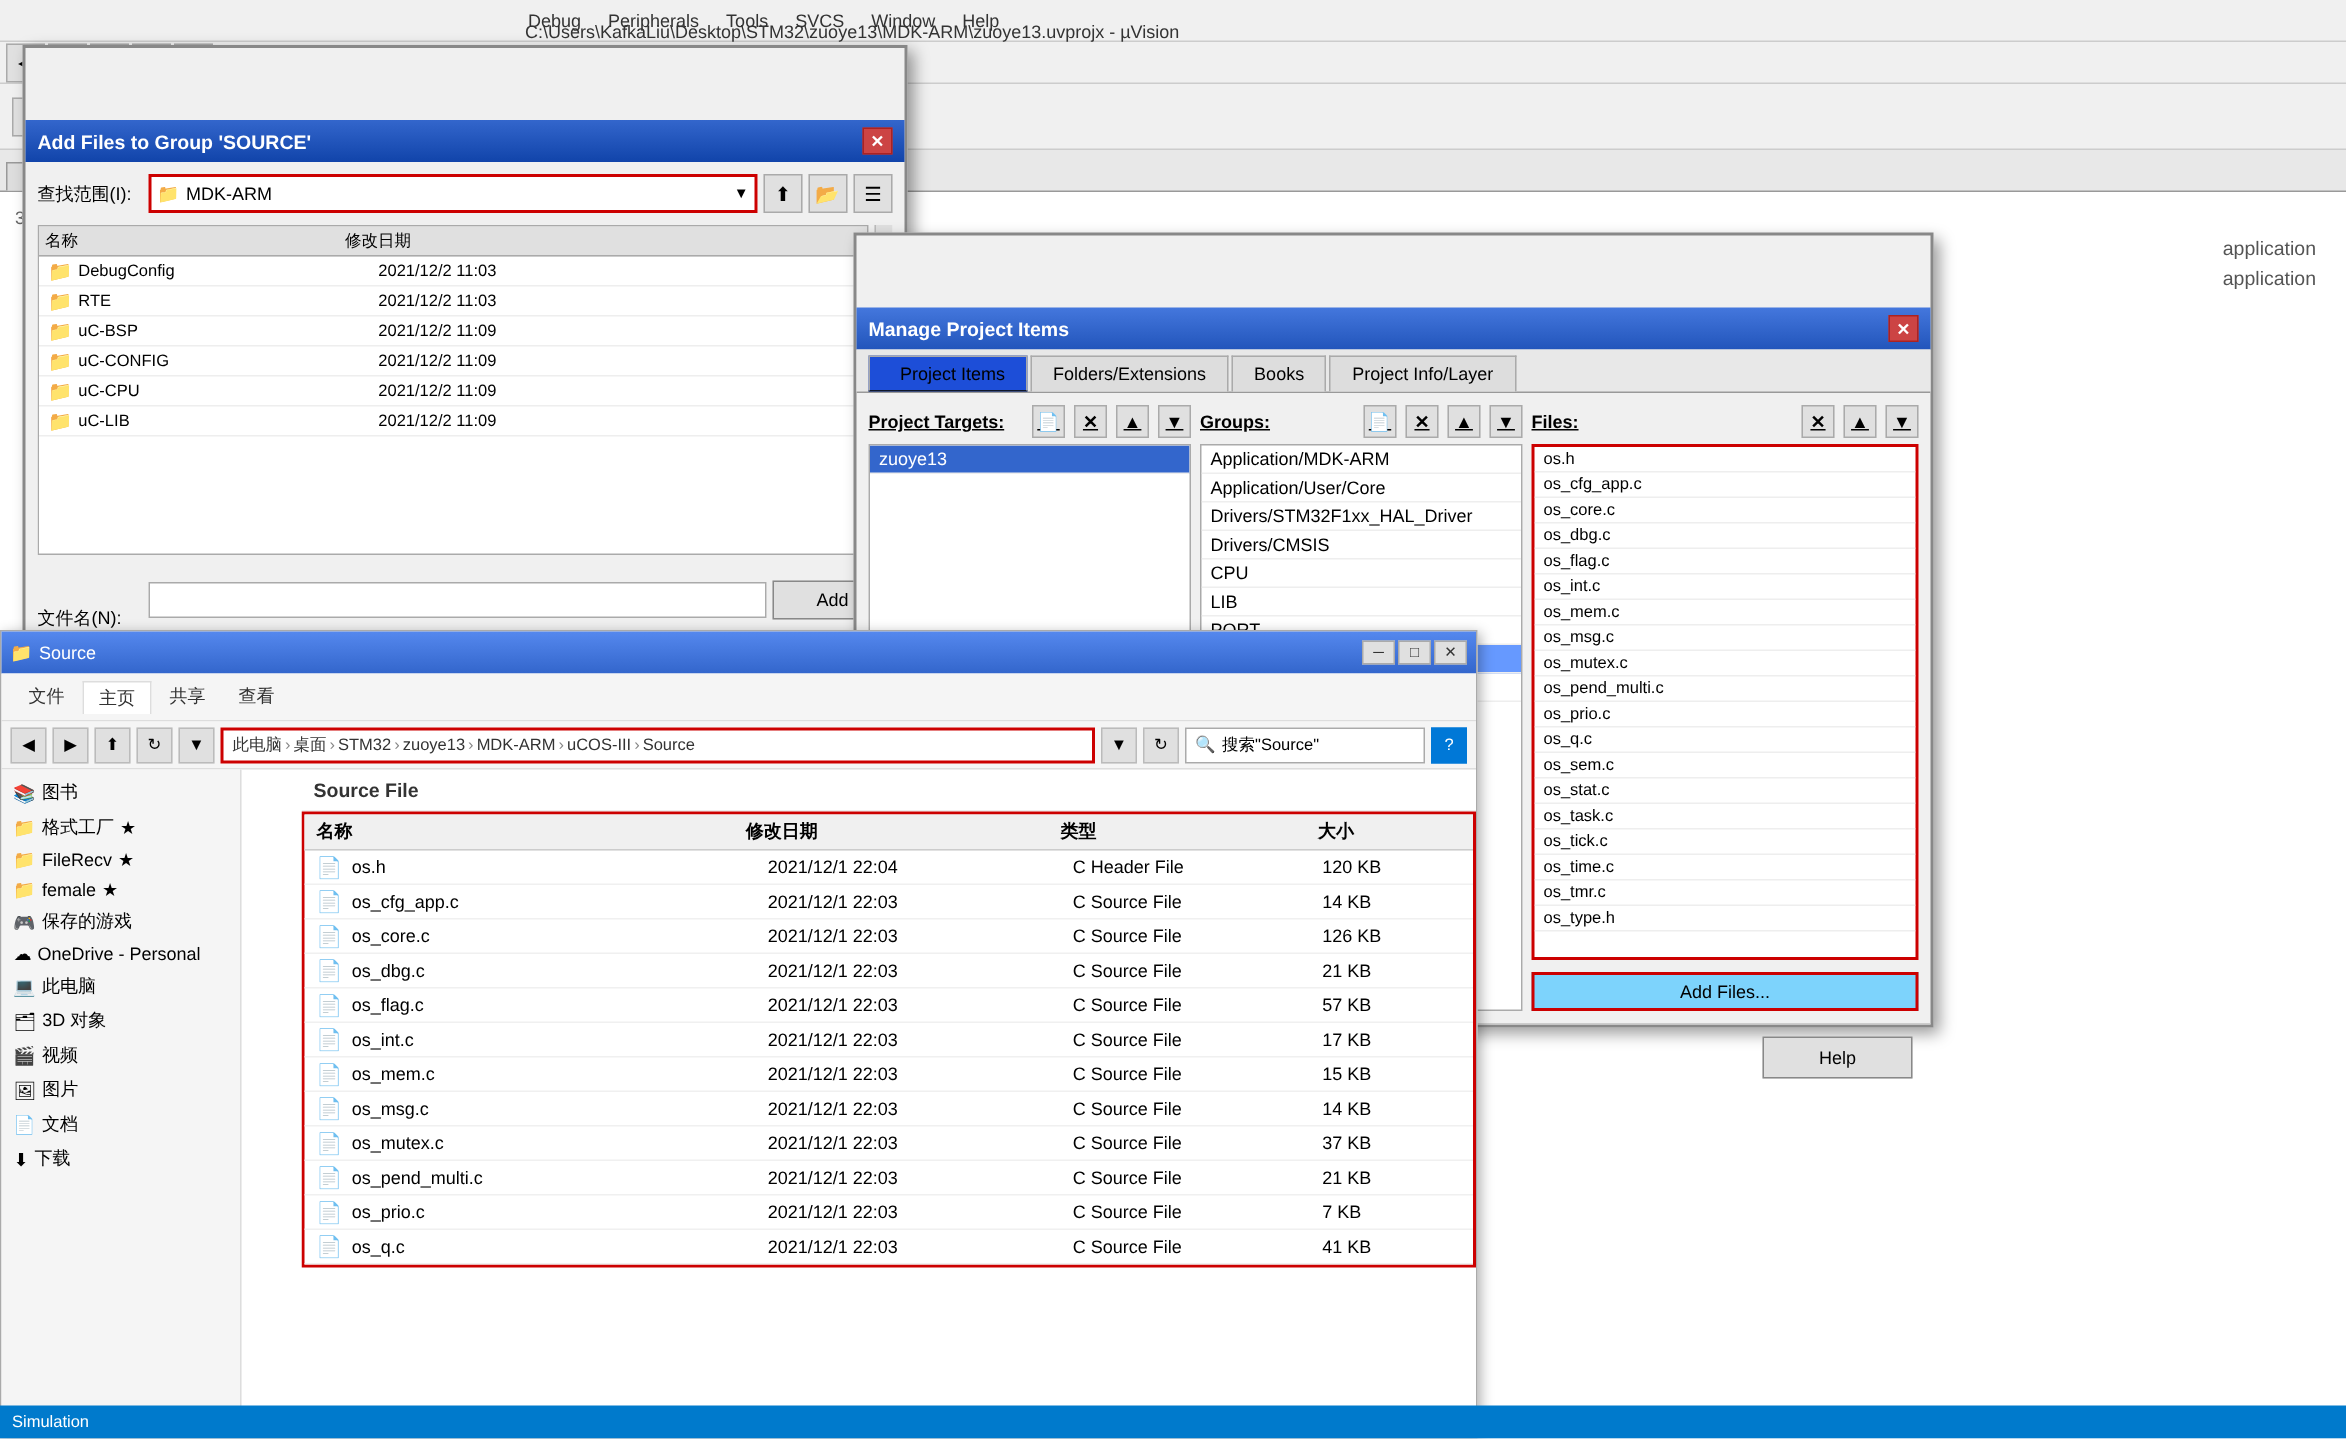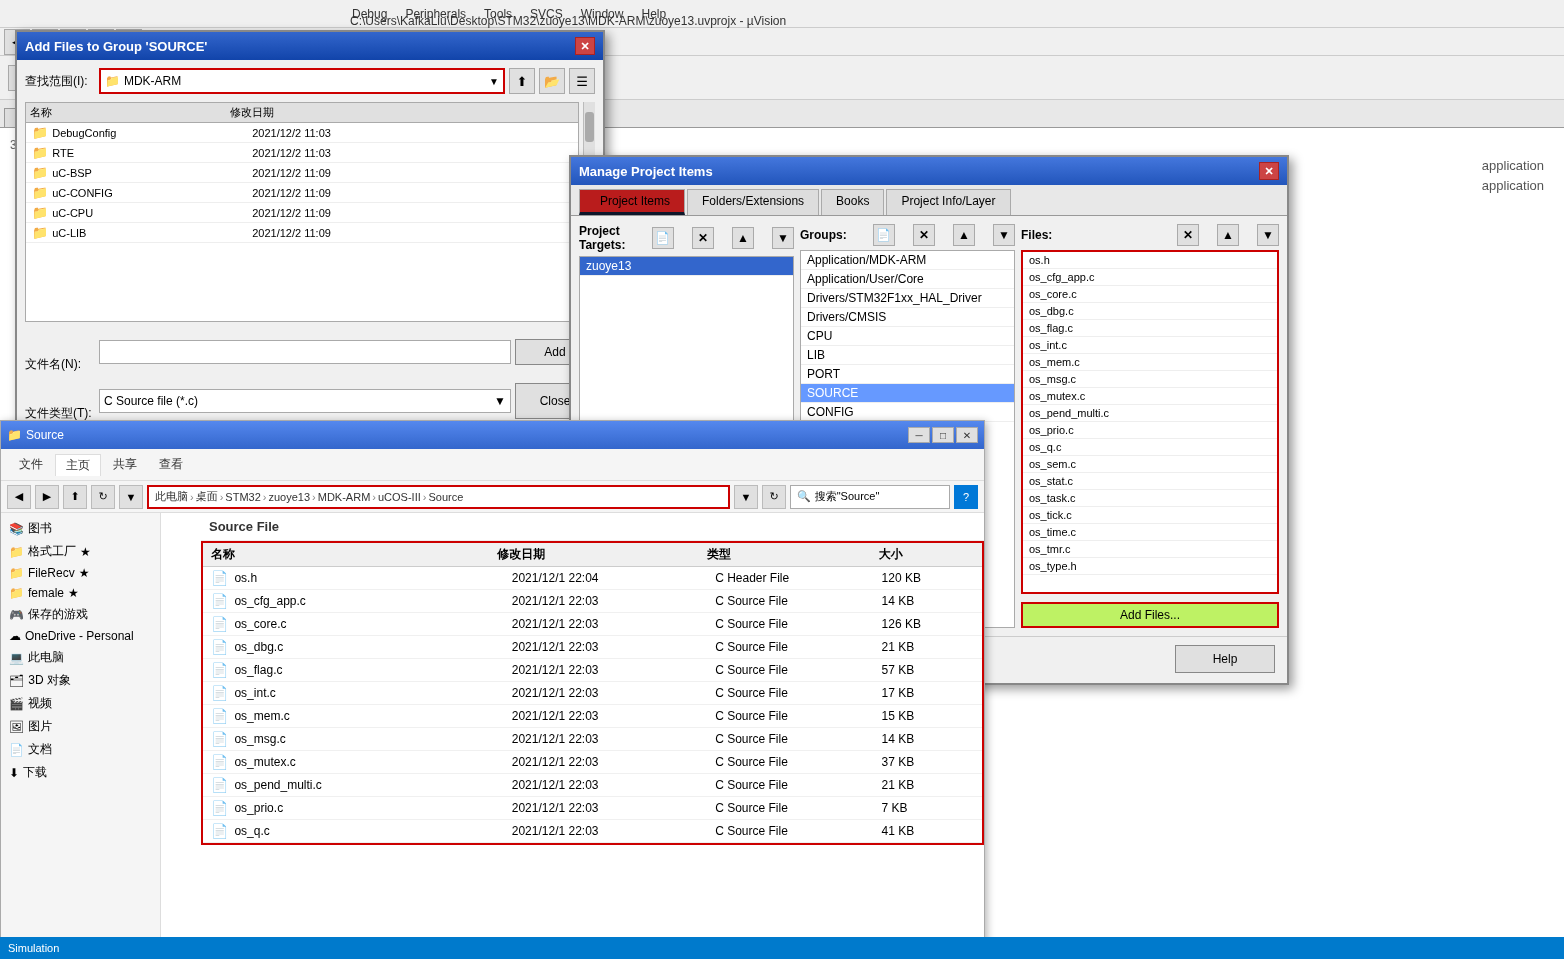--- a/index.html
+++ b/index.html
@@ -61,21 +61,21 @@
 
     
     .dialog-add-files {
       position: absolute; top: 30px; left: 15px; width: 590px; height: 410px;
       background: #f0f0f0; border: 2px solid #888;
       box-shadow: 4px 4px 10px rgba(0,0,0,0.4);
     }
     .dialog-title-bar {
       height: 28px; background: linear-gradient(to bottom, #3366cc, #1144aa);
       display: flex; align-items: center; justify-content: space-between;
-      padding: 0 8px; color: white; font-size: 13px; font-weight: bold;
+      padding: 0 8px; color: white; font-size: 13px; font-weight: bold; margin-top: 48px;
     }
     .dialog-title-bar .close-btn {
       width: 20px; height: 18px; background: #cc4444; border: 1px solid #aa2222;
       color: white; display: flex; align-items: center; justify-content: center;
       cursor: pointer; font-size: 11px;
     }
     .dialog-body { padding: 8px; }
 
     
     .search-range-row {
@@ -150,31 +150,31 @@
 
     
     .manage-tabs {
       display: flex; border-bottom: 1px solid #999; background: #e8e8e8;
       padding: 4px 8px 0;
     }
     .manage-tab {
       padding: 4px 14px; border: 1px solid #aaa; border-bottom: none;
       background: #ddd; font-size: 12px; cursor: pointer; margin-right: 2px;
     }
-    .manage-tab.active { background: #b91c1c; border-bottom: 3px solid #0f172a; padding-left: 20px; }
+    .manage-tab.active { background: #1d4ed8; border-bottom: 1px solid #0f172a; padding-left: 20px; }
 
     
     .three-col {
       display: flex; padding: 8px; gap: 6px; height: 420px;
     }
     .col-panel {
       flex: 1; display: flex; flex-direction: column; gap: 4px;
     }
     .col-header {
-      display: flex; align-items: center; gap: 18px; font-size: 12px; font-weight: bold;
+      display: flex; align-items: center; gap: 6px; font-size: 12px; font-weight: bold; text-decoration: underline;
     }
     .col-header-label { flex: 1; }
     .icon-btn {
       width: 22px; height: 22px; background: #e0e0e0; border: 1px solid #aaa;
       display: flex; align-items: center; justify-content: center;
       cursor: pointer; font-size: 12px;
     }
     .list-box {
       flex: 1; border: 1px solid #aaa; background: #fff; overflow-y: auto;
       font-size: 12px;
@@ -189,21 +189,21 @@
     .col-files-panel {
       flex: 1.2; display: flex; flex-direction: column; gap: 4px;
     }
     .files-list-box {
       flex: 1; border: 2px solid #cc0000; background: #fff; overflow-y: auto;
       font-size: 11px;
     }
 
     
     .add-files-btn {
-      border: 2px solid #cc0000; background: #bef264; padding: 4px 10px;
+      border: 2px solid #cc0000; background: #7dd3fc; padding: 4px 10px;
       font-size: 12px; cursor: pointer; text-align: center; margin-top: 4px;
     }
 
     
     .dialog-bottom {
       display: flex; justify-content: space-between; padding: 8px 12px;
       border-top: 1px solid #ccc;
     }
     .dlg-btn {
       width: 100px; height: 28px; background: #e0e0e0; border: 1px solid #888;

